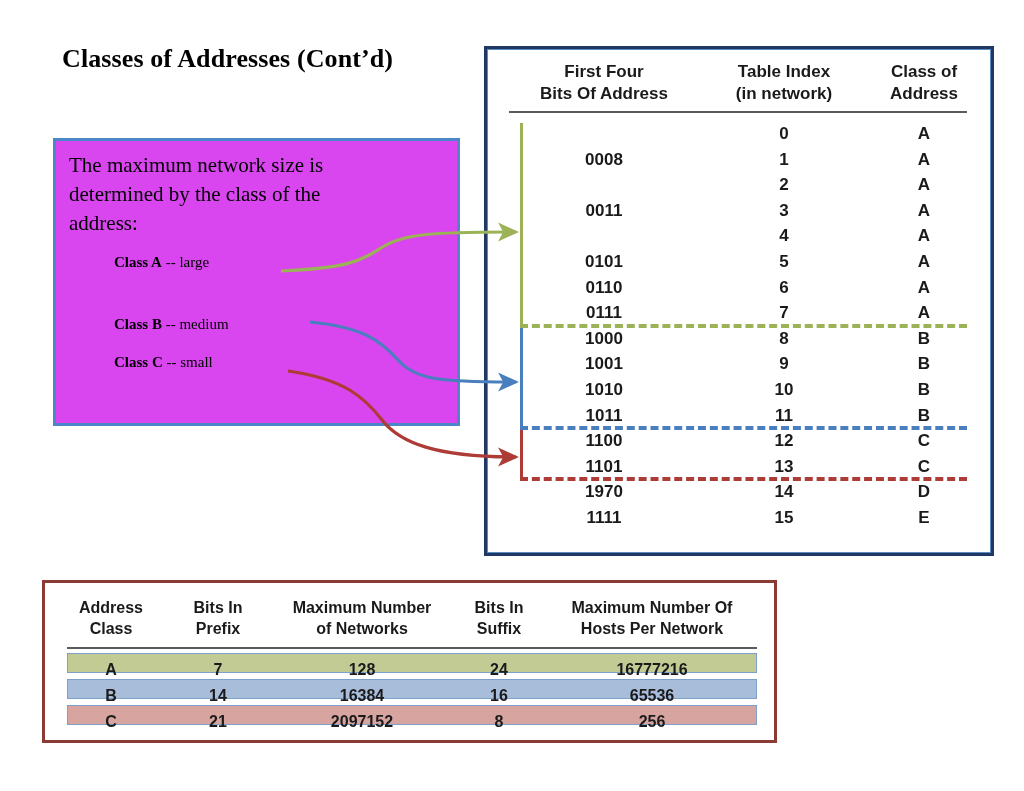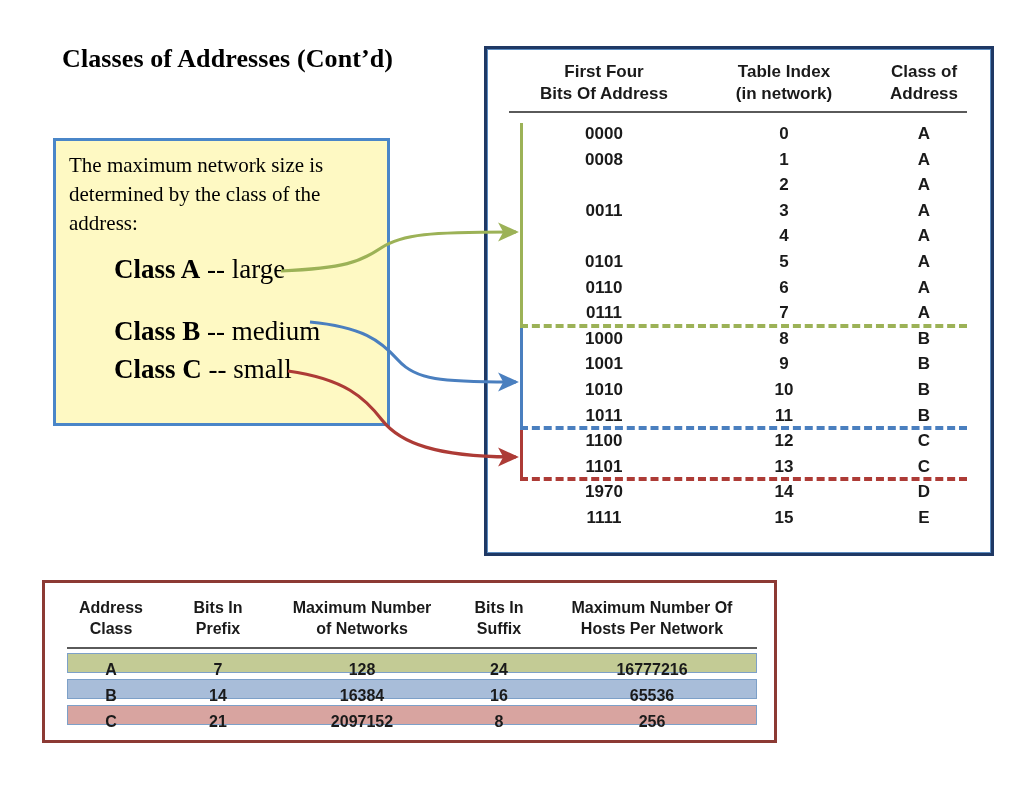--- a/index.html
+++ b/index.html
@@ -34,39 +34,39 @@
     color: #000000;
     letter-spacing: 0.1px;
     white-space: nowrap;
   }
 
   
   #explanation-box {
     position: absolute;
     left: 53px;
     top: 138px;
-    width: 337px;
+    width: 407px;
     height: 288px;
     border: 3px solid #4a86c8;
     box-sizing: border-box;
-    background: #fef9c3;
+    background: #d946ef;
   }
   #explanation-lead {
     position: absolute;
     left: 13px;
     top: 10px;
     width: 310px;
     font-size: 21px;
     line-height: 29px;
     color: #000000;
   }
   .class-line {
     position: absolute;
     left: 58px;
-    font-size: 27px;
+    font-size: 15px;
     color: #000000;
     white-space: nowrap;
   }
   .class-line .cls-strong {
     font-weight: bold;
   }
   #class-line-a { top: 113px; }
   #class-line-b { top: 175px; text-align: center; }
   #class-line-c { top: 213px; }
 
@@ -277,21 +277,20 @@
     <div class="group-bar" id="group-bar-a" style="top: 74px; height: 201.2px;"></div>
     <div class="group-bar" id="group-bar-b" style="top: 278.8px; height: 98.8px;"></div>
     <div class="group-bar" id="group-bar-c" style="top: 381.2px; height: 47.6px;"></div>
 
     <div class="group-dash" id="group-dash-a" style="top: 274.8px;"></div>
     <div class="group-dash" id="group-dash-b" style="top: 377.2px;"></div>
     <div class="group-dash" id="group-dash-c" style="top: 428.4px;"></div>
 
     <div id="bt-rows">
         <div class="bt-row" style="top: 72px;">
-          <div class="bt-cell bt-c-bits">0000</div>
           <div class="bt-cell bt-c-index">0</div>
           <div class="bt-cell bt-c-class">A</div>
         </div>
         <div class="bt-row" style="top: 97.6px;">
           <div class="bt-cell bt-c-bits">0008</div>
           <div class="bt-cell bt-c-index">1</div>
           <div class="bt-cell bt-c-class">A</div>
         </div>
         <div class="bt-row" style="top: 123.2px;">
           <div class="bt-cell bt-c-index">2</div>

